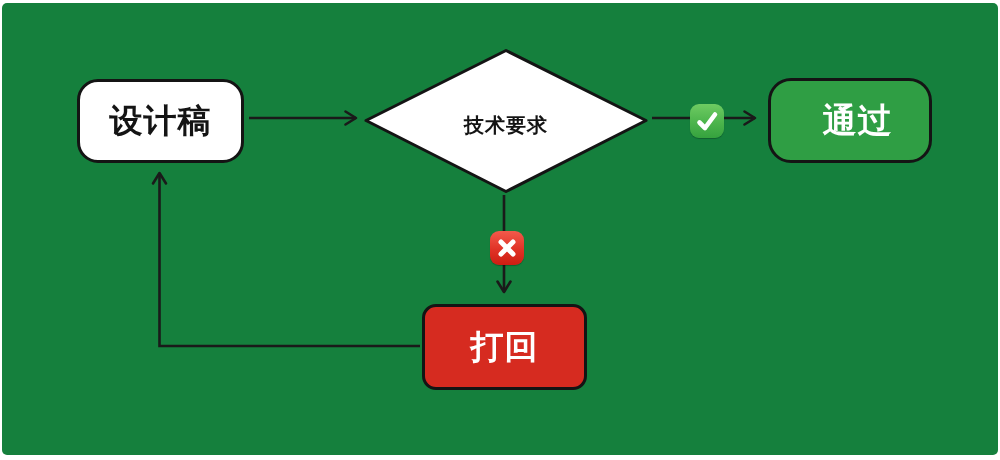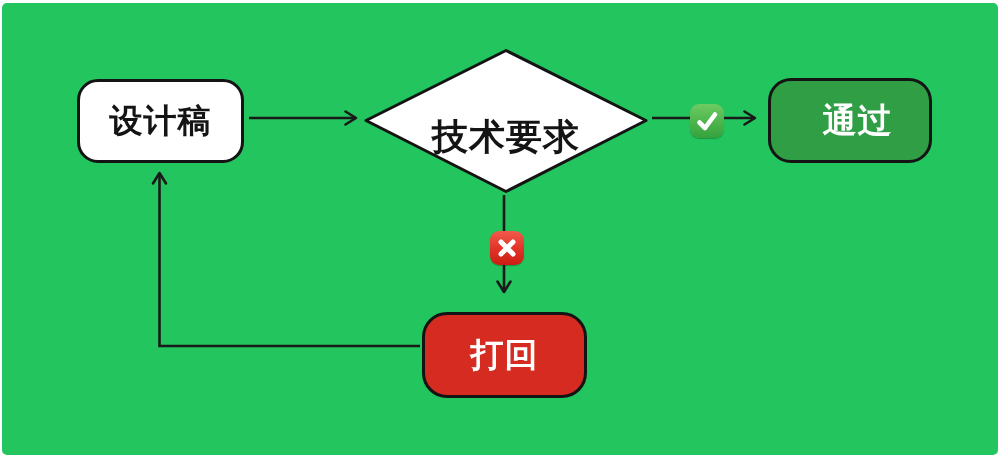--- a/index.html
+++ b/index.html
@@ -3,21 +3,21 @@
 <meta charset="utf-8">
 <style>
   * { margin: 0; padding: 0; box-sizing: border-box; }
   html, body { width: 1000px; height: 460px; background: #ffffff; overflow: hidden; }
   body { font-family: "Liberation Sans", "DejaVu Sans", sans-serif; }
 
   .canvas {
     position: absolute;
     left: 2px; top: 3px;
     width: 996px; height: 452px;
-    background: #22c55e;
+    background: #15803d;
     border-radius: 5px;
   }
 
   .edges-layer {
     position: absolute;
     left: 0; top: 0; width: 996px; height: 452px;
     pointer-events: none;
   }
 
   .node {
@@ -45,35 +45,34 @@
     width: 164px; height: 85px;
     font-size: 34px;
     border-radius: 23px;
     padding-left: 15px;
   }
 
   .node-reject {
     left: 420px; top: 301px;
     width: 165px; height: 86px;
     font-size: 33px;
-    border-radius: 25px;
-    margin-top: 8px;
+    border-radius: 14px;
   }
 
   .diamond-wrap {
     position: absolute;
     left: 361px; top: 45px;
     width: 286px; height: 146px;
   }
   .diamond-wrap svg { display: block; width: 100%; height: 100%; }
   .diamond-label {
     position: absolute;
-    left: 0; top: 16px; width: 100%; height: 100%;
+    left: 0; top: 4px; width: 100%; height: 100%;
     display: flex; align-items: center; justify-content: center;
-    font-size: 36px; font-weight: 700;
+    font-size: 20px; font-weight: 700;
     color: #141414;
     letter-spacing: 1px;
   }
 
   .badge {
     position: absolute;
     width: 34px; height: 34px;
     border-radius: 9px;
     display: flex; align-items: center; justify-content: center;
     box-shadow: 0 1px 1px rgba(0,0,0,0.25);

